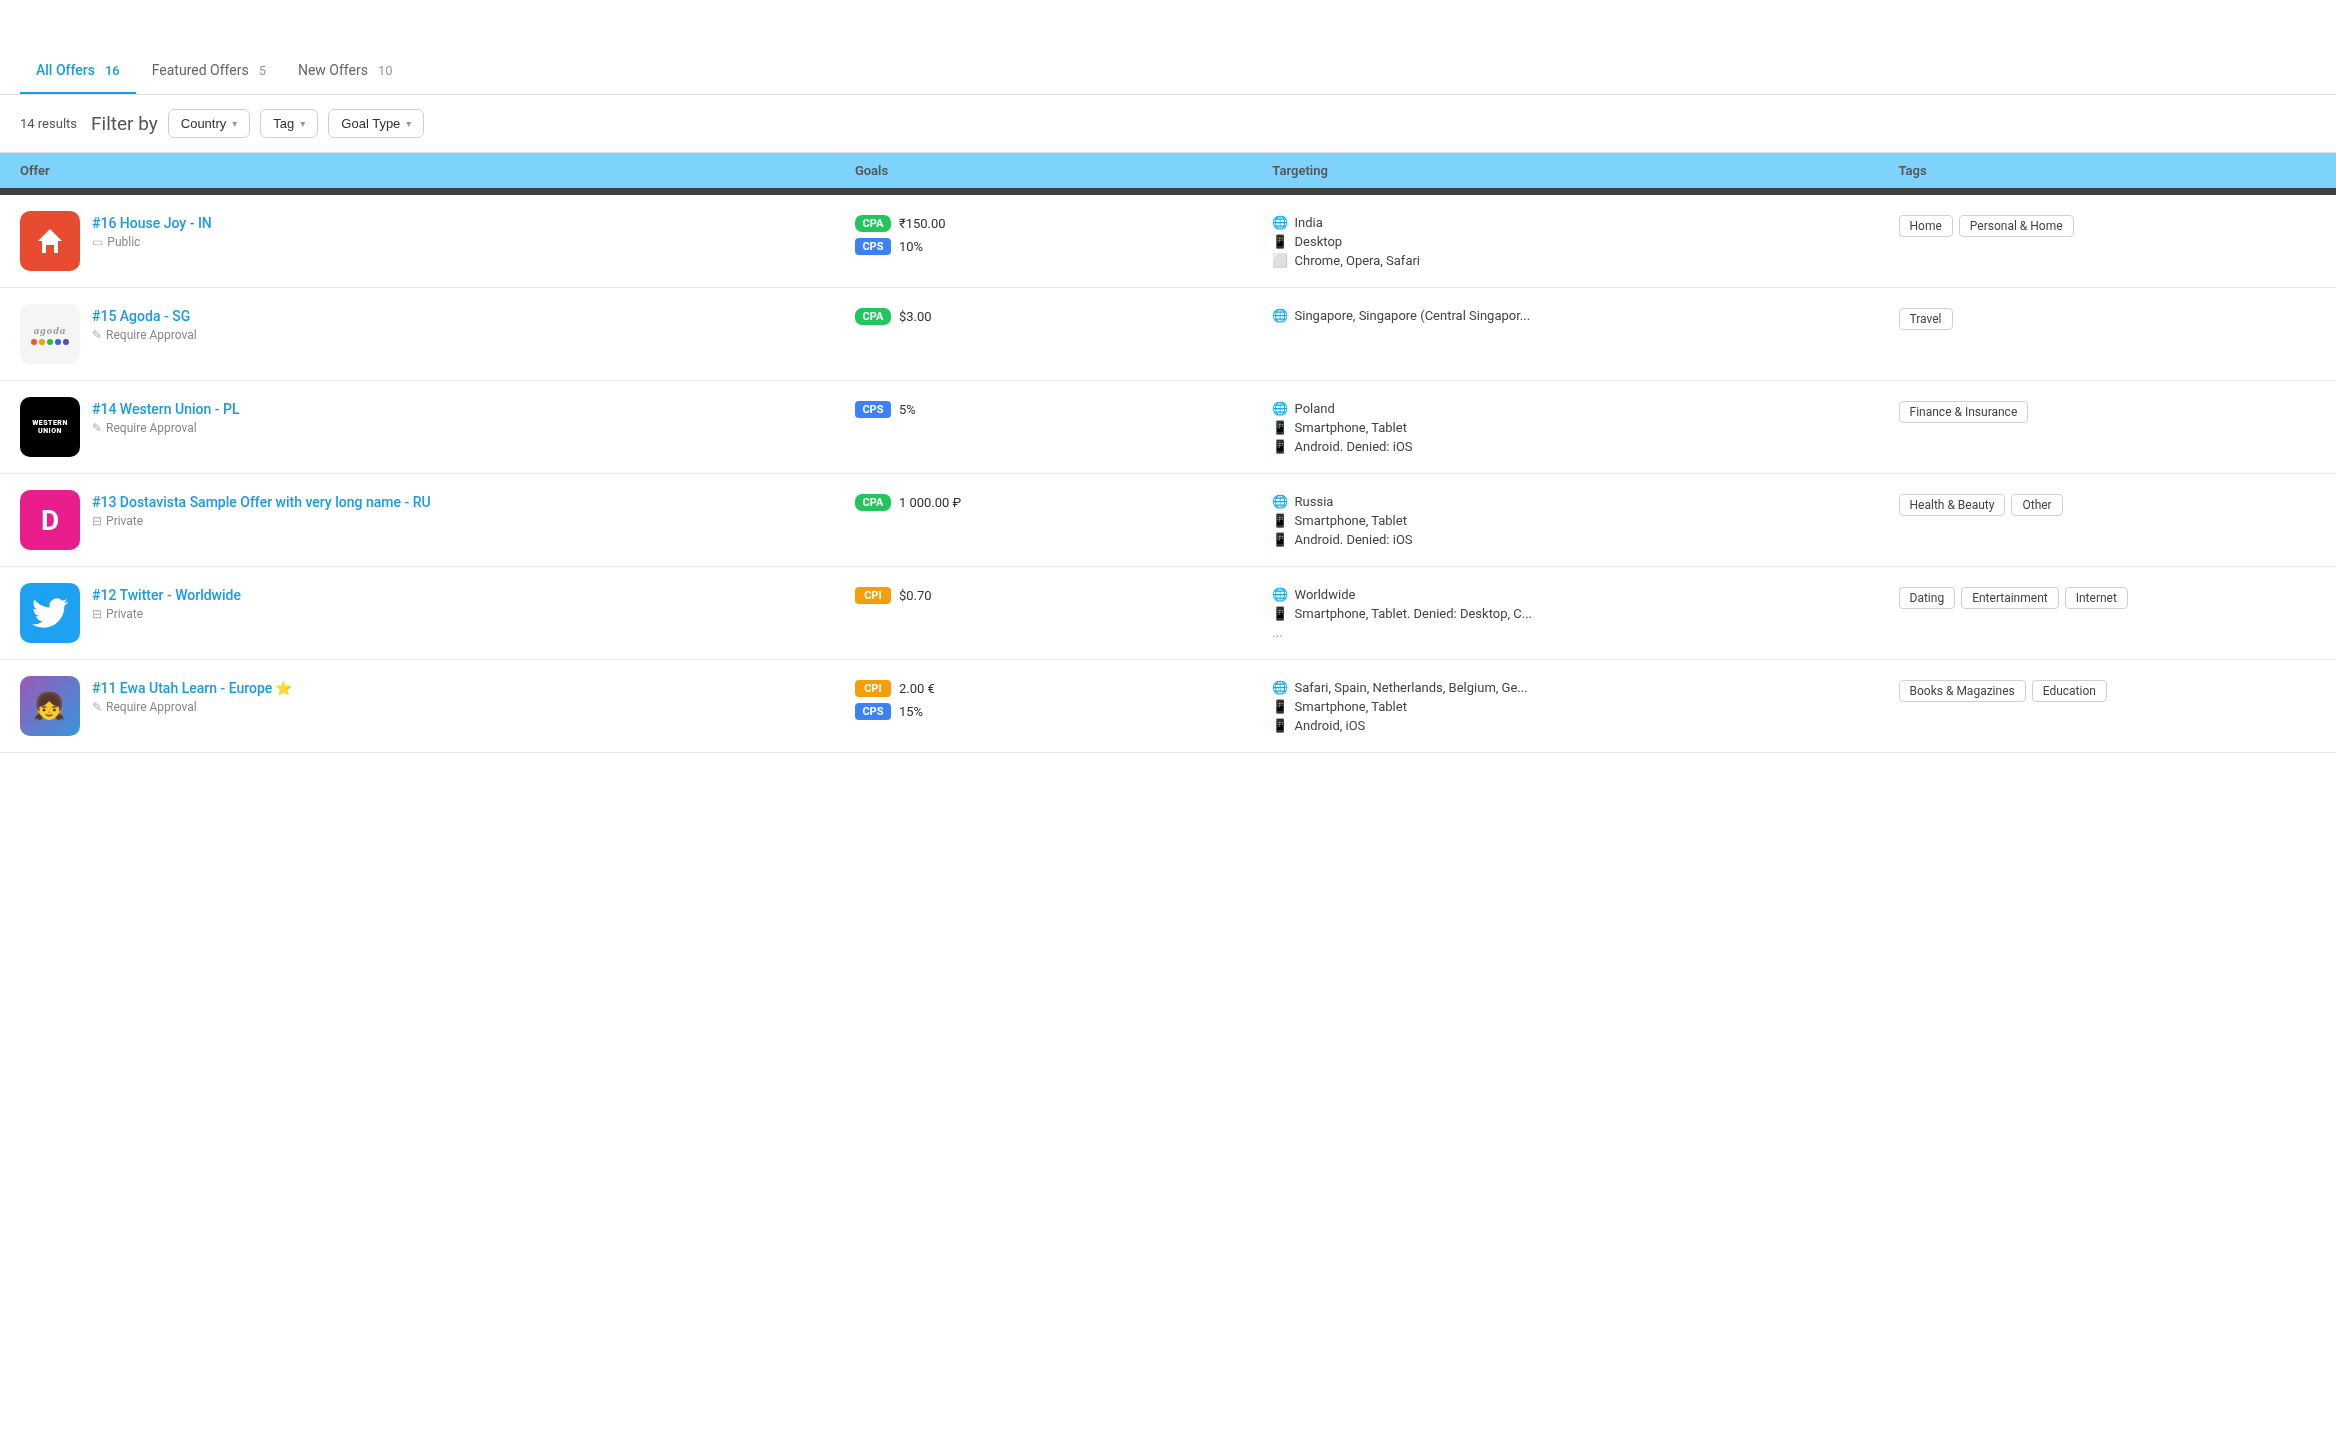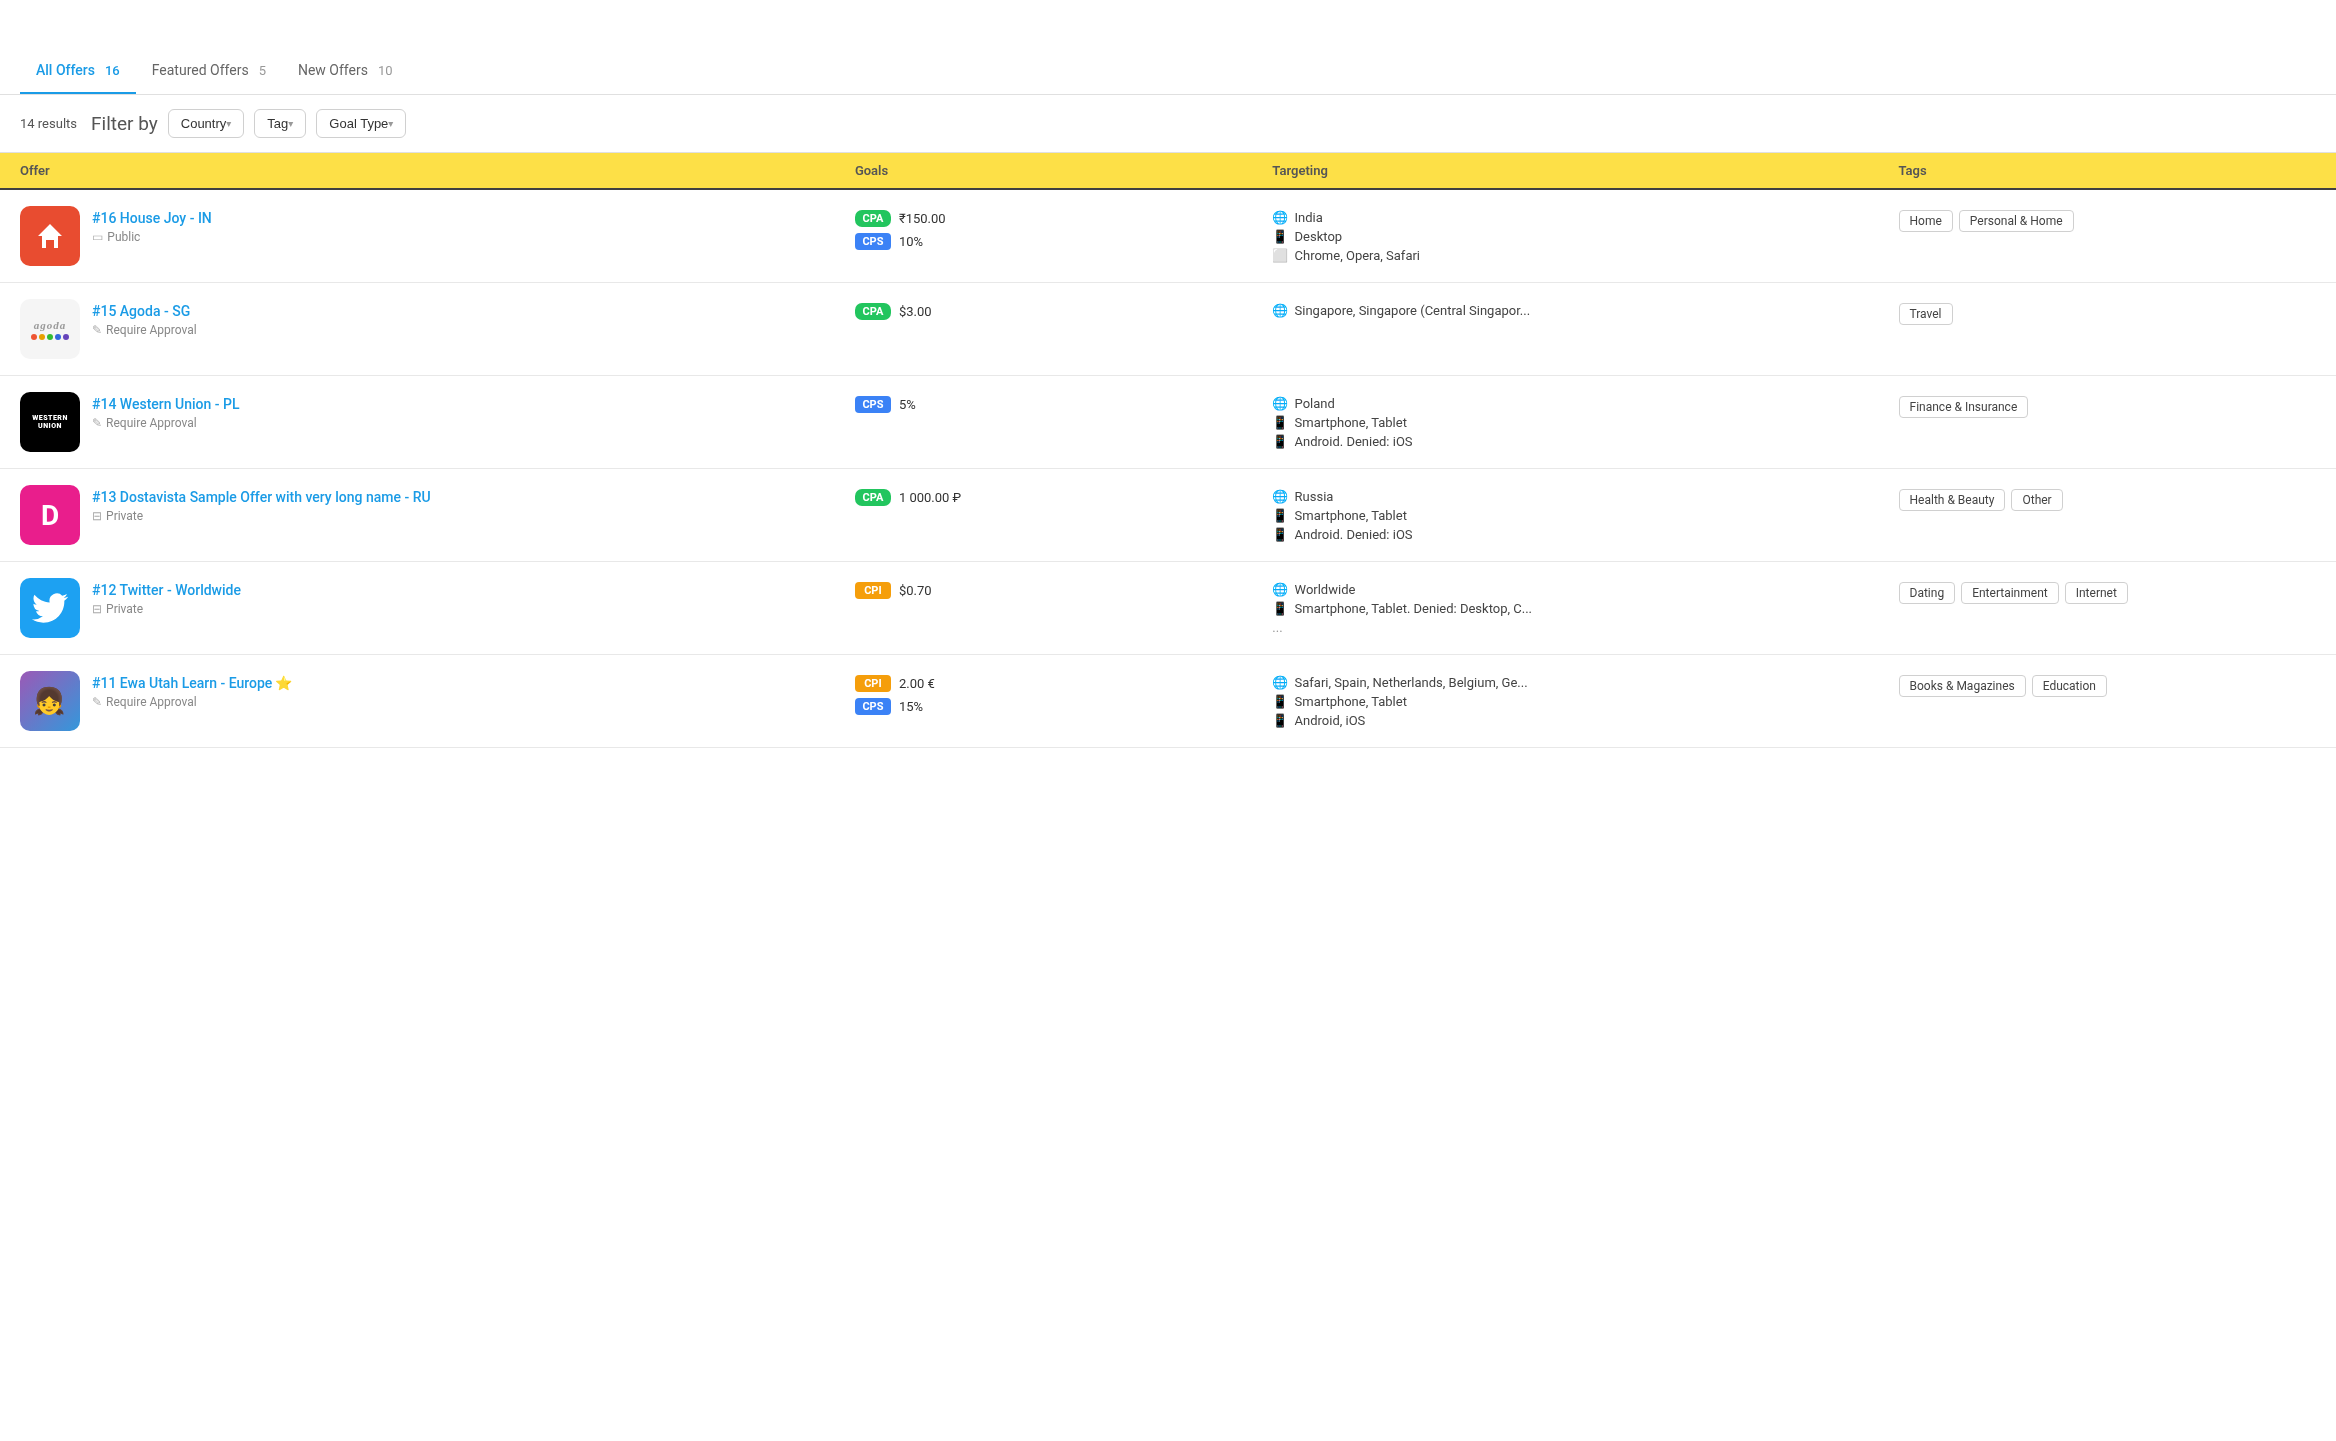--- a/index.html
+++ b/index.html
@@ -47,37 +47,37 @@
       color: #555;
       margin-right: 4px;
     }
     .filter-label {
       font-size: 19px;
       color: #555;
     }
     .filter-btn {
       display: flex;
       align-items: center;
-      gap: 0;
+      gap: 6px;
       padding: 6px 12px;
       border: 1px solid #d0d0d0;
       border-radius: 6px;
       background: #fff;
       cursor: pointer;
       font-size: 13px;
       color: #333;
     }
     .chevron { font-size: 10px; color: #999; }
 
     .table-header {
       display: grid;
       grid-template-columns: 2fr 1fr 1.5fr 1fr;
       padding: 10px 20px;
-      background: #fde047;
-      border-bottom: 2px solid #404040;
+      background: #7dd3fc;
+      border-bottom: 7px solid #404040;
     }
     .col-header {
       font-size: 13px;
       font-weight: 600;
       color: #555;
       text-transform: none;
     }
 
     .offer-row {
       display: grid;

